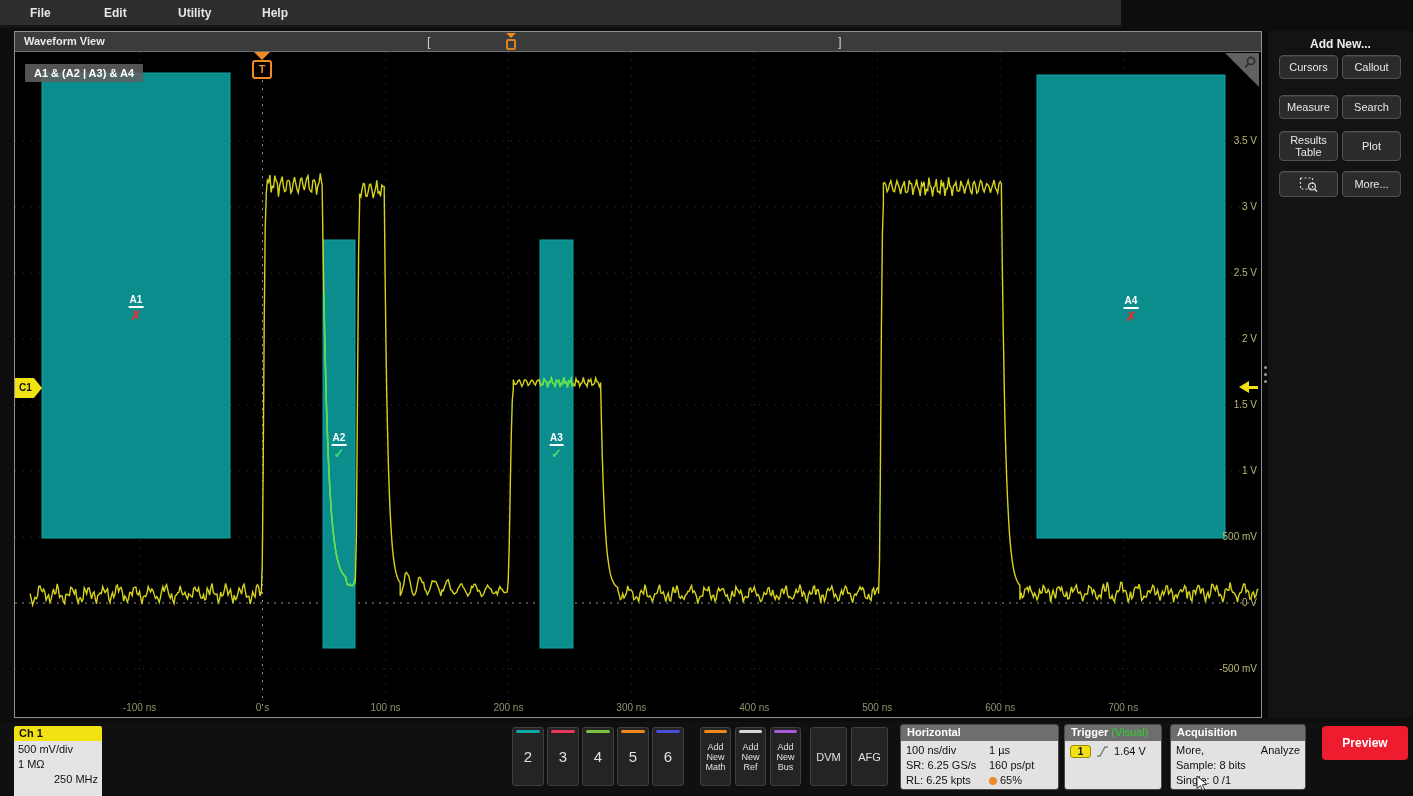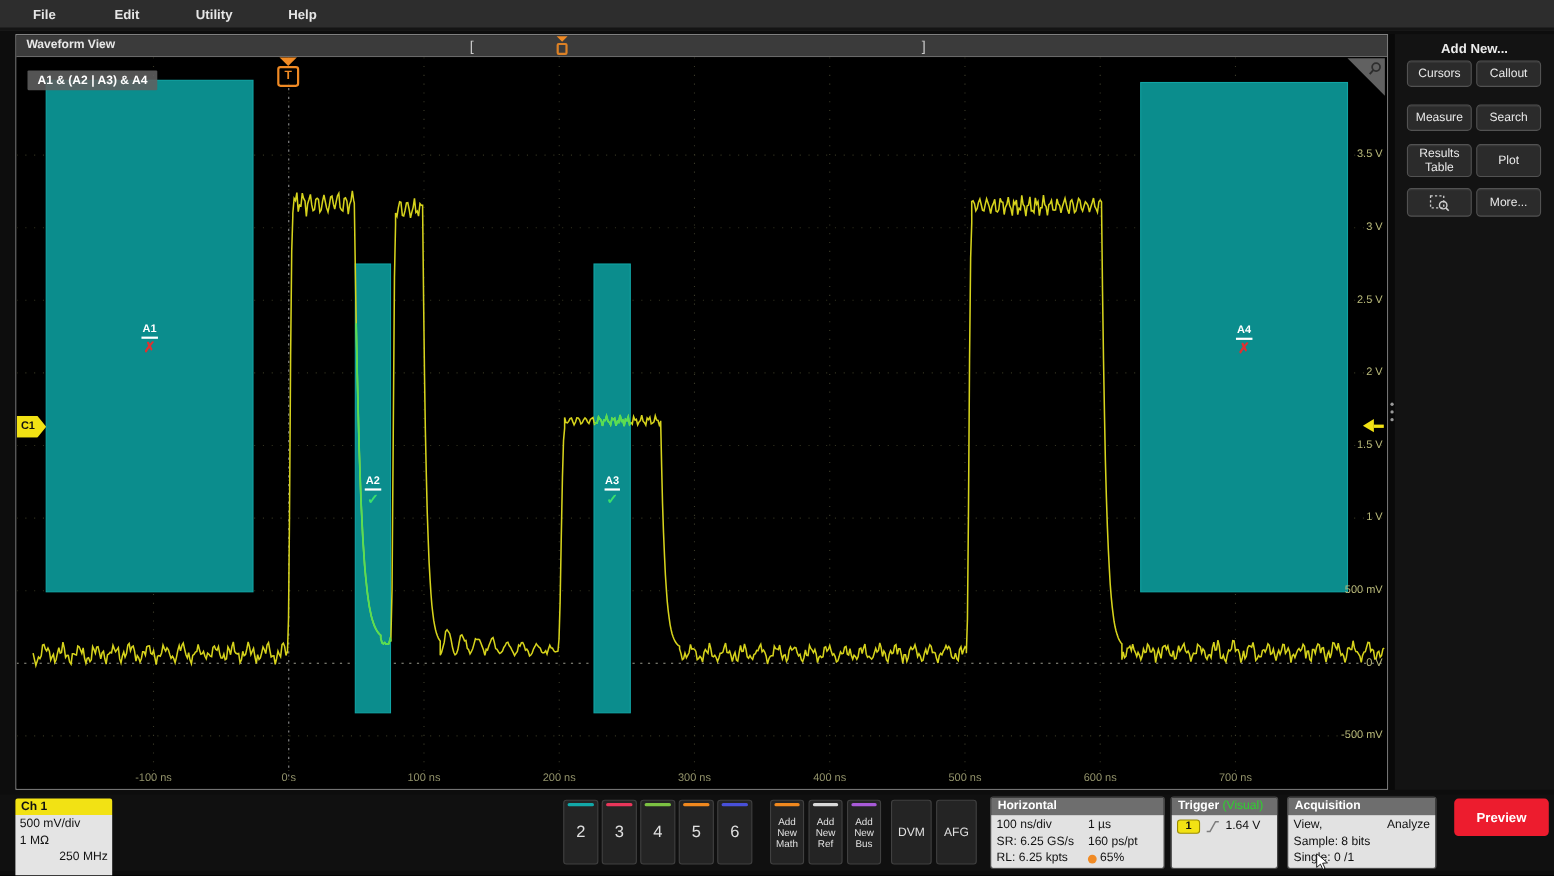--- a/index.html
+++ b/index.html
@@ -1,20 +1,20 @@
 <!DOCTYPE html>
 <html><head>
 <meta charset="utf-8">
 <style>
   * { margin:0; padding:0; box-sizing:border-box; }
   html,body { background:#000; }
   .screen{position:relative;width:1413px;height:796px;background:#0d0d0d;overflow:hidden;
            font-family:"Liberation Sans", sans-serif; -webkit-font-smoothing:antialiased;}
   
-  .menubar{position:absolute;left:0;top:0;width:1413px;height:28px;background:#2d2d2d;border-bottom:3px solid #141414;}
+  .menubar{position:absolute;left:0;top:0;width:1121px;height:28px;background:#2d2d2d;border-bottom:3px solid #141414;}
   .menu-item{position:absolute;top:6px;font-size:12px;font-weight:bold;color:#e6e6e6;cursor:default;}
   
   .wview{position:absolute;left:14px;top:31px;width:1248px;height:687px;border:1px solid #8f8f8f;background:#000;}
   .wview-header{position:relative;height:20px;background:#3b3b3b;border-bottom:1px solid #6f6f6f;}
   .wv-title{position:absolute;left:9px;top:3px;font-size:11px;color:#e8e8e8;font-weight:bold;}
   .ov-bracket{position:absolute;top:2px;font-size:13px;color:#c9c9c9;}
   .ov-flag{position:absolute;top:1px;width:12px;height:19px;}
   .ov-flag-tri{position:absolute;left:1px;top:0;width:0;height:0;border-left:5px solid transparent;border-right:5px solid transparent;border-top:5px solid #f08a24;}
   .ov-flag-box{position:absolute;left:1px;top:6px;width:10px;height:11px;border:2px solid #f08a24;border-radius:2px;opacity:.9;}
   .plot{position:absolute;left:0;top:20px;width:1246px;height:665px;background:#000;overflow:hidden;}
@@ -287,21 +287,21 @@
           </svg>
           <span>1.64 V</span>
         </div>
       </div>
     </div>
 
     <div class="panel" style="left:1170px;width:136px">
       <div class="panel-h">Acquisition</div>
       <div class="panel-b">
         <div class="sb">
-            <span>View,</span>
+            <span>More,</span>
           <span>Analyze</span>
           </div>
         <div class="sb">
             <span>Sample: 8 bits</span>
           </div>
         <div class="sb">
             <span>Single: 0 /1</span>
           </div>
       </div>
     </div>

